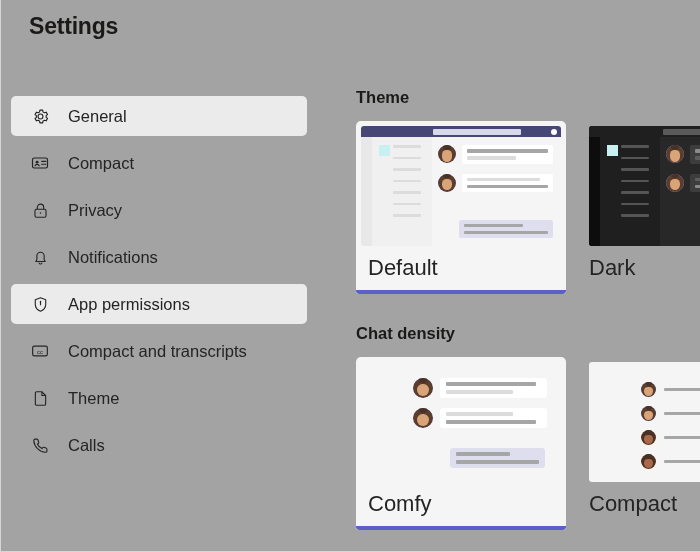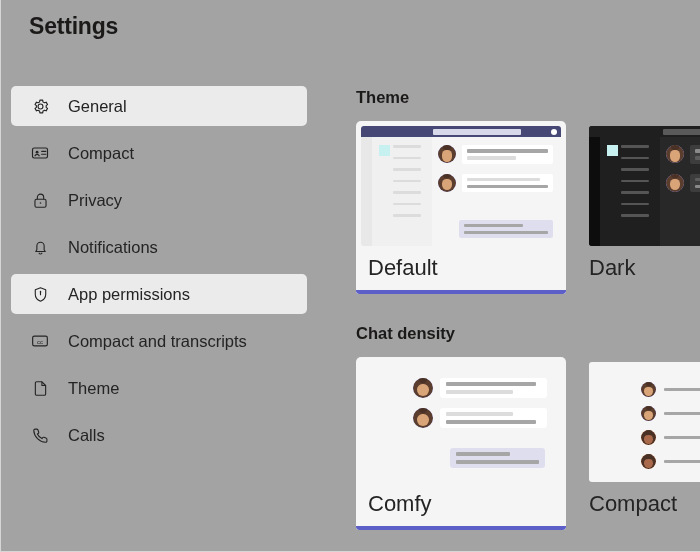--- a/index.html
+++ b/index.html
@@ -34,21 +34,21 @@
     font-size: 23px;
     font-weight: bold;
     color: #1b1a19;
     letter-spacing: -0.2px;
   }
 
   
   .sidebar {
     position: absolute;
     left: 10px;
-    top: 86px;
+    top: 96px;
     width: 296px;
   }
   .side-item {
     position: relative;
     display: flex;
     align-items: center;
     height: 40px;
     margin-bottom: 7px;
     border-radius: 5px;
     padding-left: 18px;

